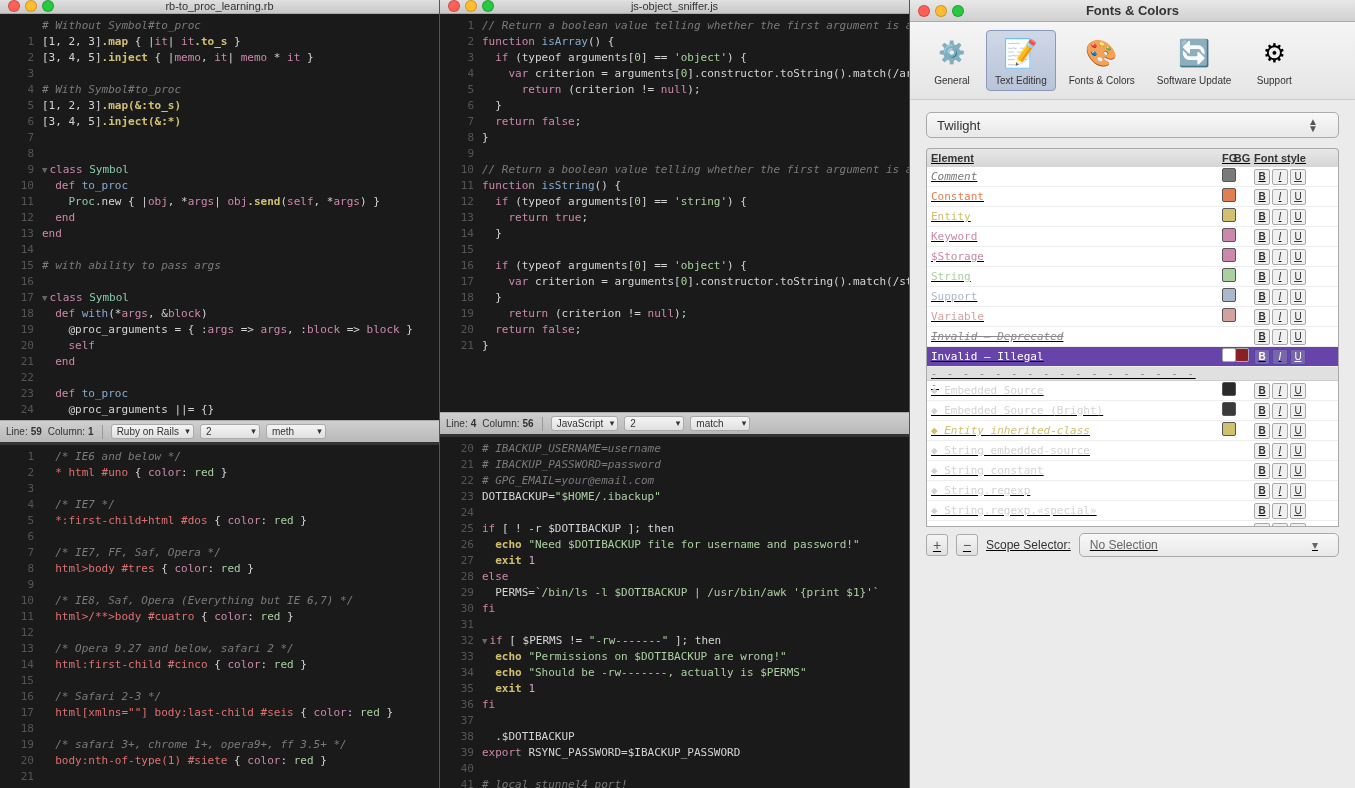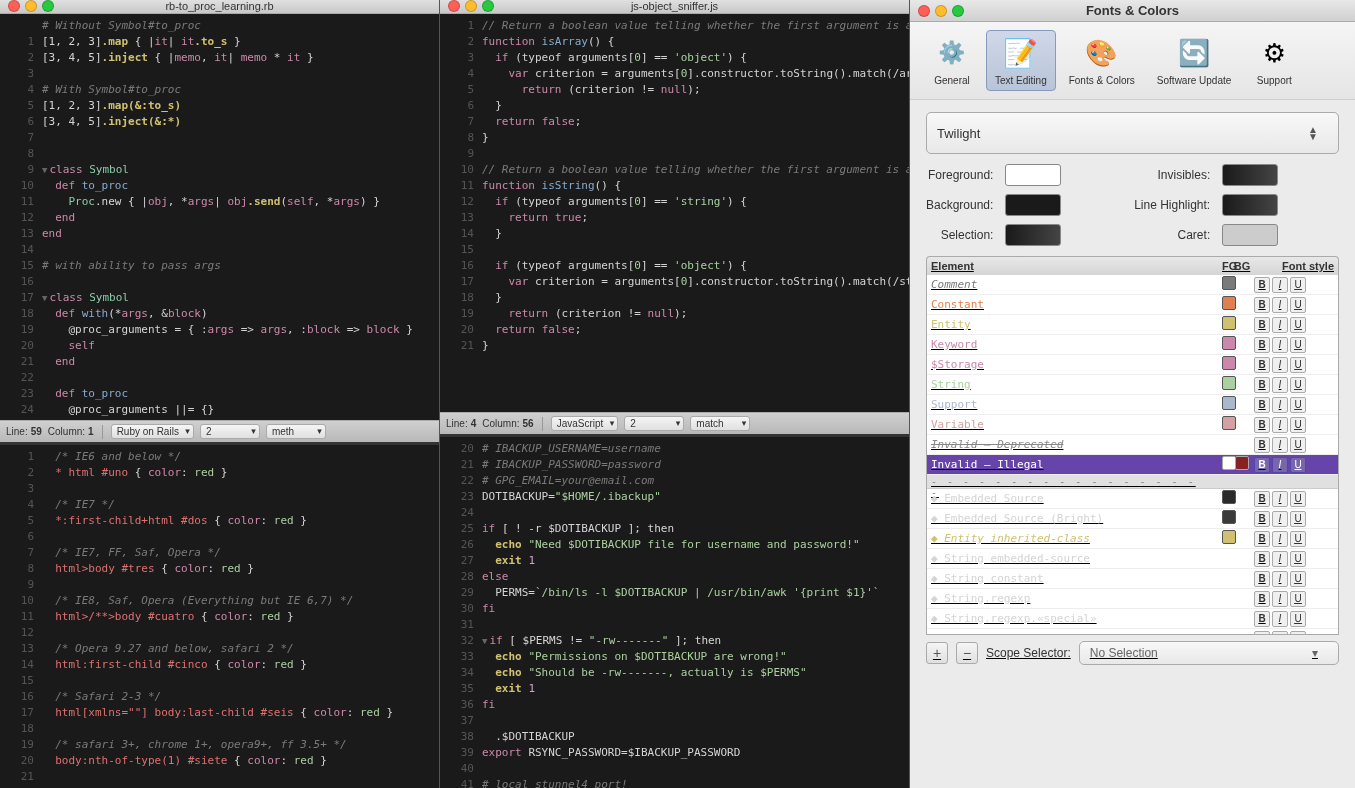--- a/index.html
+++ b/index.html
@@ -253,21 +253,21 @@
       border: 1px solid #aaa;
       border-radius: 5px;
       padding: 3px 20px 3px 10px;
       font-size: 13px;
       color: #333;
       position: relative;
       display: flex;
       align-items: center;
       justify-content: space-between;
       cursor: pointer;
-      height: 42px;
+      height: 26px;
     }
 
     .theme-dropdown-arrow {
       font-size: 10px;
       color: #555;
       display: flex;
       flex-direction: column;
       line-height: 7px;
     }
 
@@ -531,21 +531,21 @@
 
     .panel-1-bottom {
       flex: 1;
       display: flex;
       flex-direction: column;
       border-top: 3px solid #333;
     }
 
     .elem-col-fg { text-align: center; margin-left: 16px; }
     .elem-col-bg { text-align: center; }
-    .elem-col-fs { text-align: right; }
+    .elem-col-fs { text-align: left; }
 
     .italic-style { font-style: italic; }
     .c-tag { color: #e07070; }
 
     .sep-dashes {
       font-family: monospace;
       font-size: 10px;
       color: #888;
       letter-spacing: 2px;
     }
@@ -747,36 +747,20 @@
     <div class="theme-selector">
       <div class="theme-dropdown">
         <span>Twilight</span>
         <div class="theme-dropdown-arrow">
           <span>▲</span>
             <span>▼</span>
         </div>
       </div>
     </div>
 
-    <div class="color-grid">
-      <span class="color-label">Foreground:</span>
-      <div class="color-swatch white"></div>
-      <span class="color-label">Invisibles:</span>
-      <div class="color-swatch gradient-dark"></div>
-
-      <span class="color-label">Background:</span>
-      <div class="color-swatch black"></div>
-      <span class="color-label">Line Highlight:</span>
-      <div class="color-swatch gradient-dark"></div>
-
-      <span class="color-label">Selection:</span>
-      <div class="color-swatch gradient-dark"></div>
-      <span class="color-label">Caret:</span>
-      <div class="color-swatch light-gray"></div>
-    </div>
 
     <div class="elements-section">
       <div class="elements-table-header">
         <span>Element</span>
         <span class="elem-col-fg">FG</span>
         <span class="elem-col-bg">BG</span>
         <span class="elem-col-fs">Font style</span>
       </div>
       <div class="elements-table-body">
 

